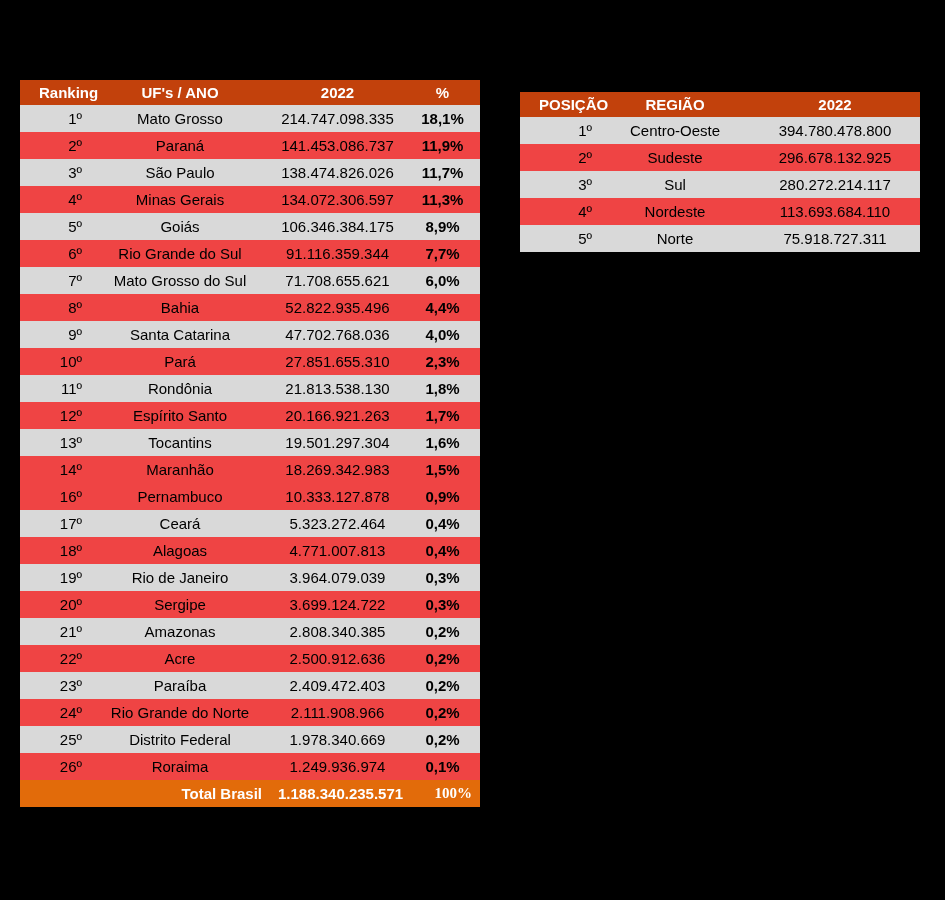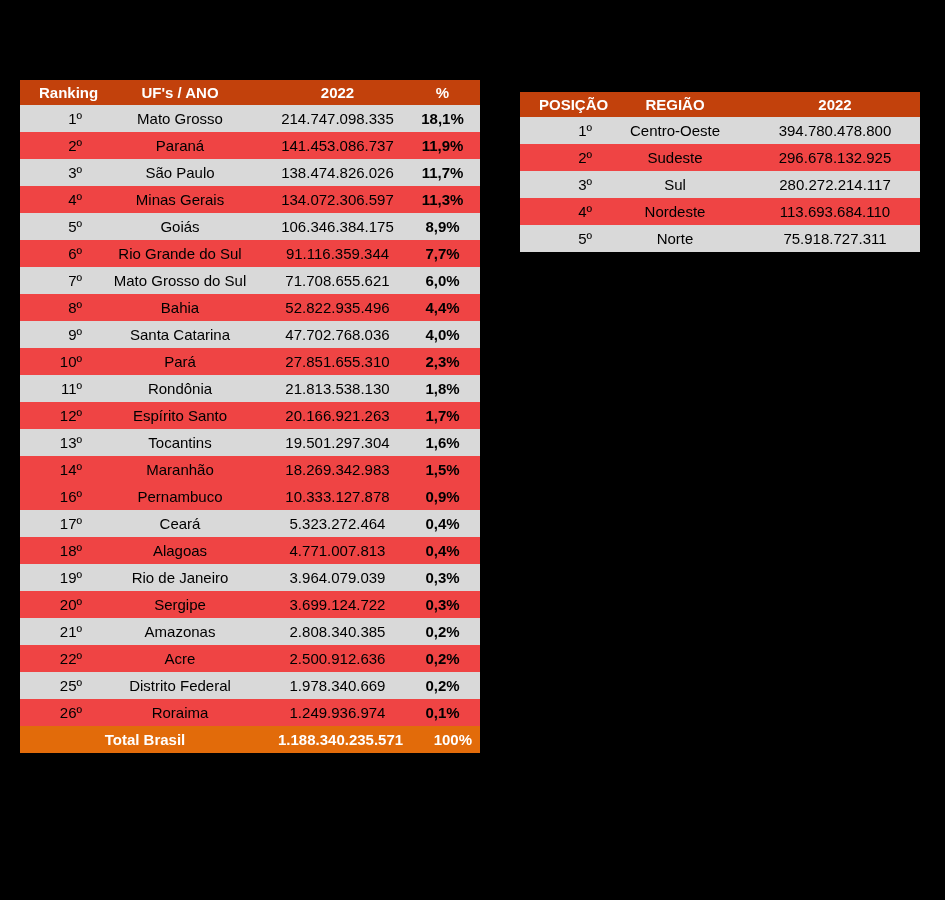--- a/index.html
+++ b/index.html
@@ -43,23 +43,23 @@
   tbody tr.even td { background: #ef4444; }
   td.rank { text-align: right; padding-left: 16px; }
   td.name { text-align: center; }
   td.num  { text-align: center; }
   td.pct  { text-align: center; font-weight: bold; }
   tr.total td {
     background: #E26B0A;
     color: #ffffff;
     font-weight: bold;
   }
-  tr.total td.name { text-align: center; padding-left: 8px; }
+  tr.total td.name { text-align: right; padding-left: 8px; }
   tr.total td.num  { }
-  tr.total td.pct  { text-align: right; }
+  tr.total td.pct  { text-align: right; font-family: Liberation Serif, serif; }
 
   .left-table col.c1 { width: 70px; }
   .left-table col.c2 { width: 180px; }
   .left-table col.c3 { width: 135px; }
   .left-table col.c4 { width: 75px; }
 
   .right-table col.c1 { width: 80px; }
   .right-table col.c2 { width: 150px; }
   .right-table col.c3 { width: 170px; }
 </style>
@@ -205,20 +205,32 @@
             <td class="num">2.808.340.385</td>
             <td class="pct">0,2%</td>
           </tr>
           <tr class="even">
             <td class="rank">22º</td>
             <td class="name">Acre</td>
             <td class="num">2.500.912.636</td>
             <td class="pct">0,2%</td>
           </tr>
           <tr class="odd">
+            <td class="rank">23º</td>
+            <td class="name">Paraíba</td>
+            <td class="num">2.409.472.403</td>
+            <td class="pct">0,2%</td>
+          </tr>
+          <tr class="even">
+            <td class="rank">24º</td>
+            <td class="name">Rio Grande do Norte</td>
+            <td class="num">2.111.908.966</td>
+            <td class="pct">0,2%</td>
+          </tr>
+          <tr class="odd">
             <td class="rank">25º</td>
             <td class="name">Distrito Federal</td>
             <td class="num">1.978.340.669</td>
             <td class="pct">0,2%</td>
           </tr>
           <tr class="even">
             <td class="rank">26º</td>
             <td class="name">Roraima</td>
             <td class="num">1.249.936.974</td>
             <td class="pct">0,1%</td>

